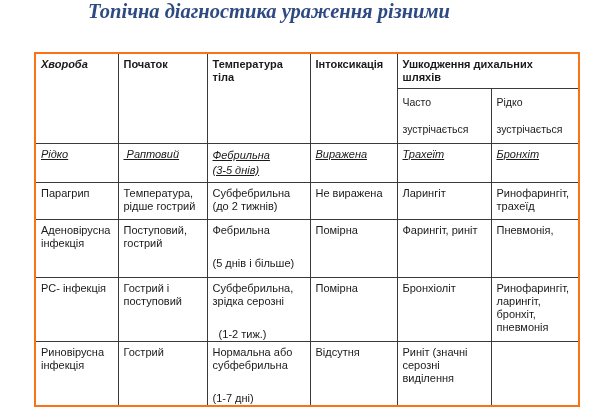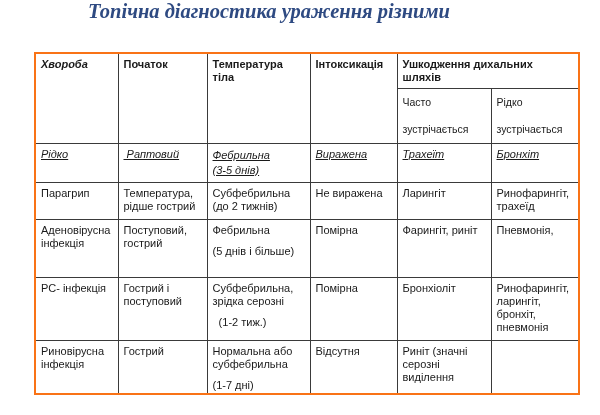--- a/index.html
+++ b/index.html
@@ -18,21 +18,21 @@
   table.grid td, table.grid th {
     border: 1px solid #3a3a3a; vertical-align: top; padding: 4px 4px 0 5px;
     line-height: 13px; font-weight: normal; text-align: left; overflow: hidden;
   }
   table.grid th { font-weight: bold; }
   .c { text-align: left; }
   .it { font-style: italic; }
   .ul { text-decoration: underline; font-style: italic; }
   .sub { line-height: 27px !important; padding-top: 0 !important; font-size: 10.5px; font-weight: normal !important; margin-left: 16px; }
   .lh { line-height: 15px !important; }
-  .gap { display: block; margin-top: 8px; }
+  .gap { display: block; margin-top: 20px; }
 </style>
 </head>
 <body>
 
 <h1 class="title">
   <span>Топічна діагностика ураження різними</span><br>
 </h1>
 
 <table class="grid">
   <colgroup>

